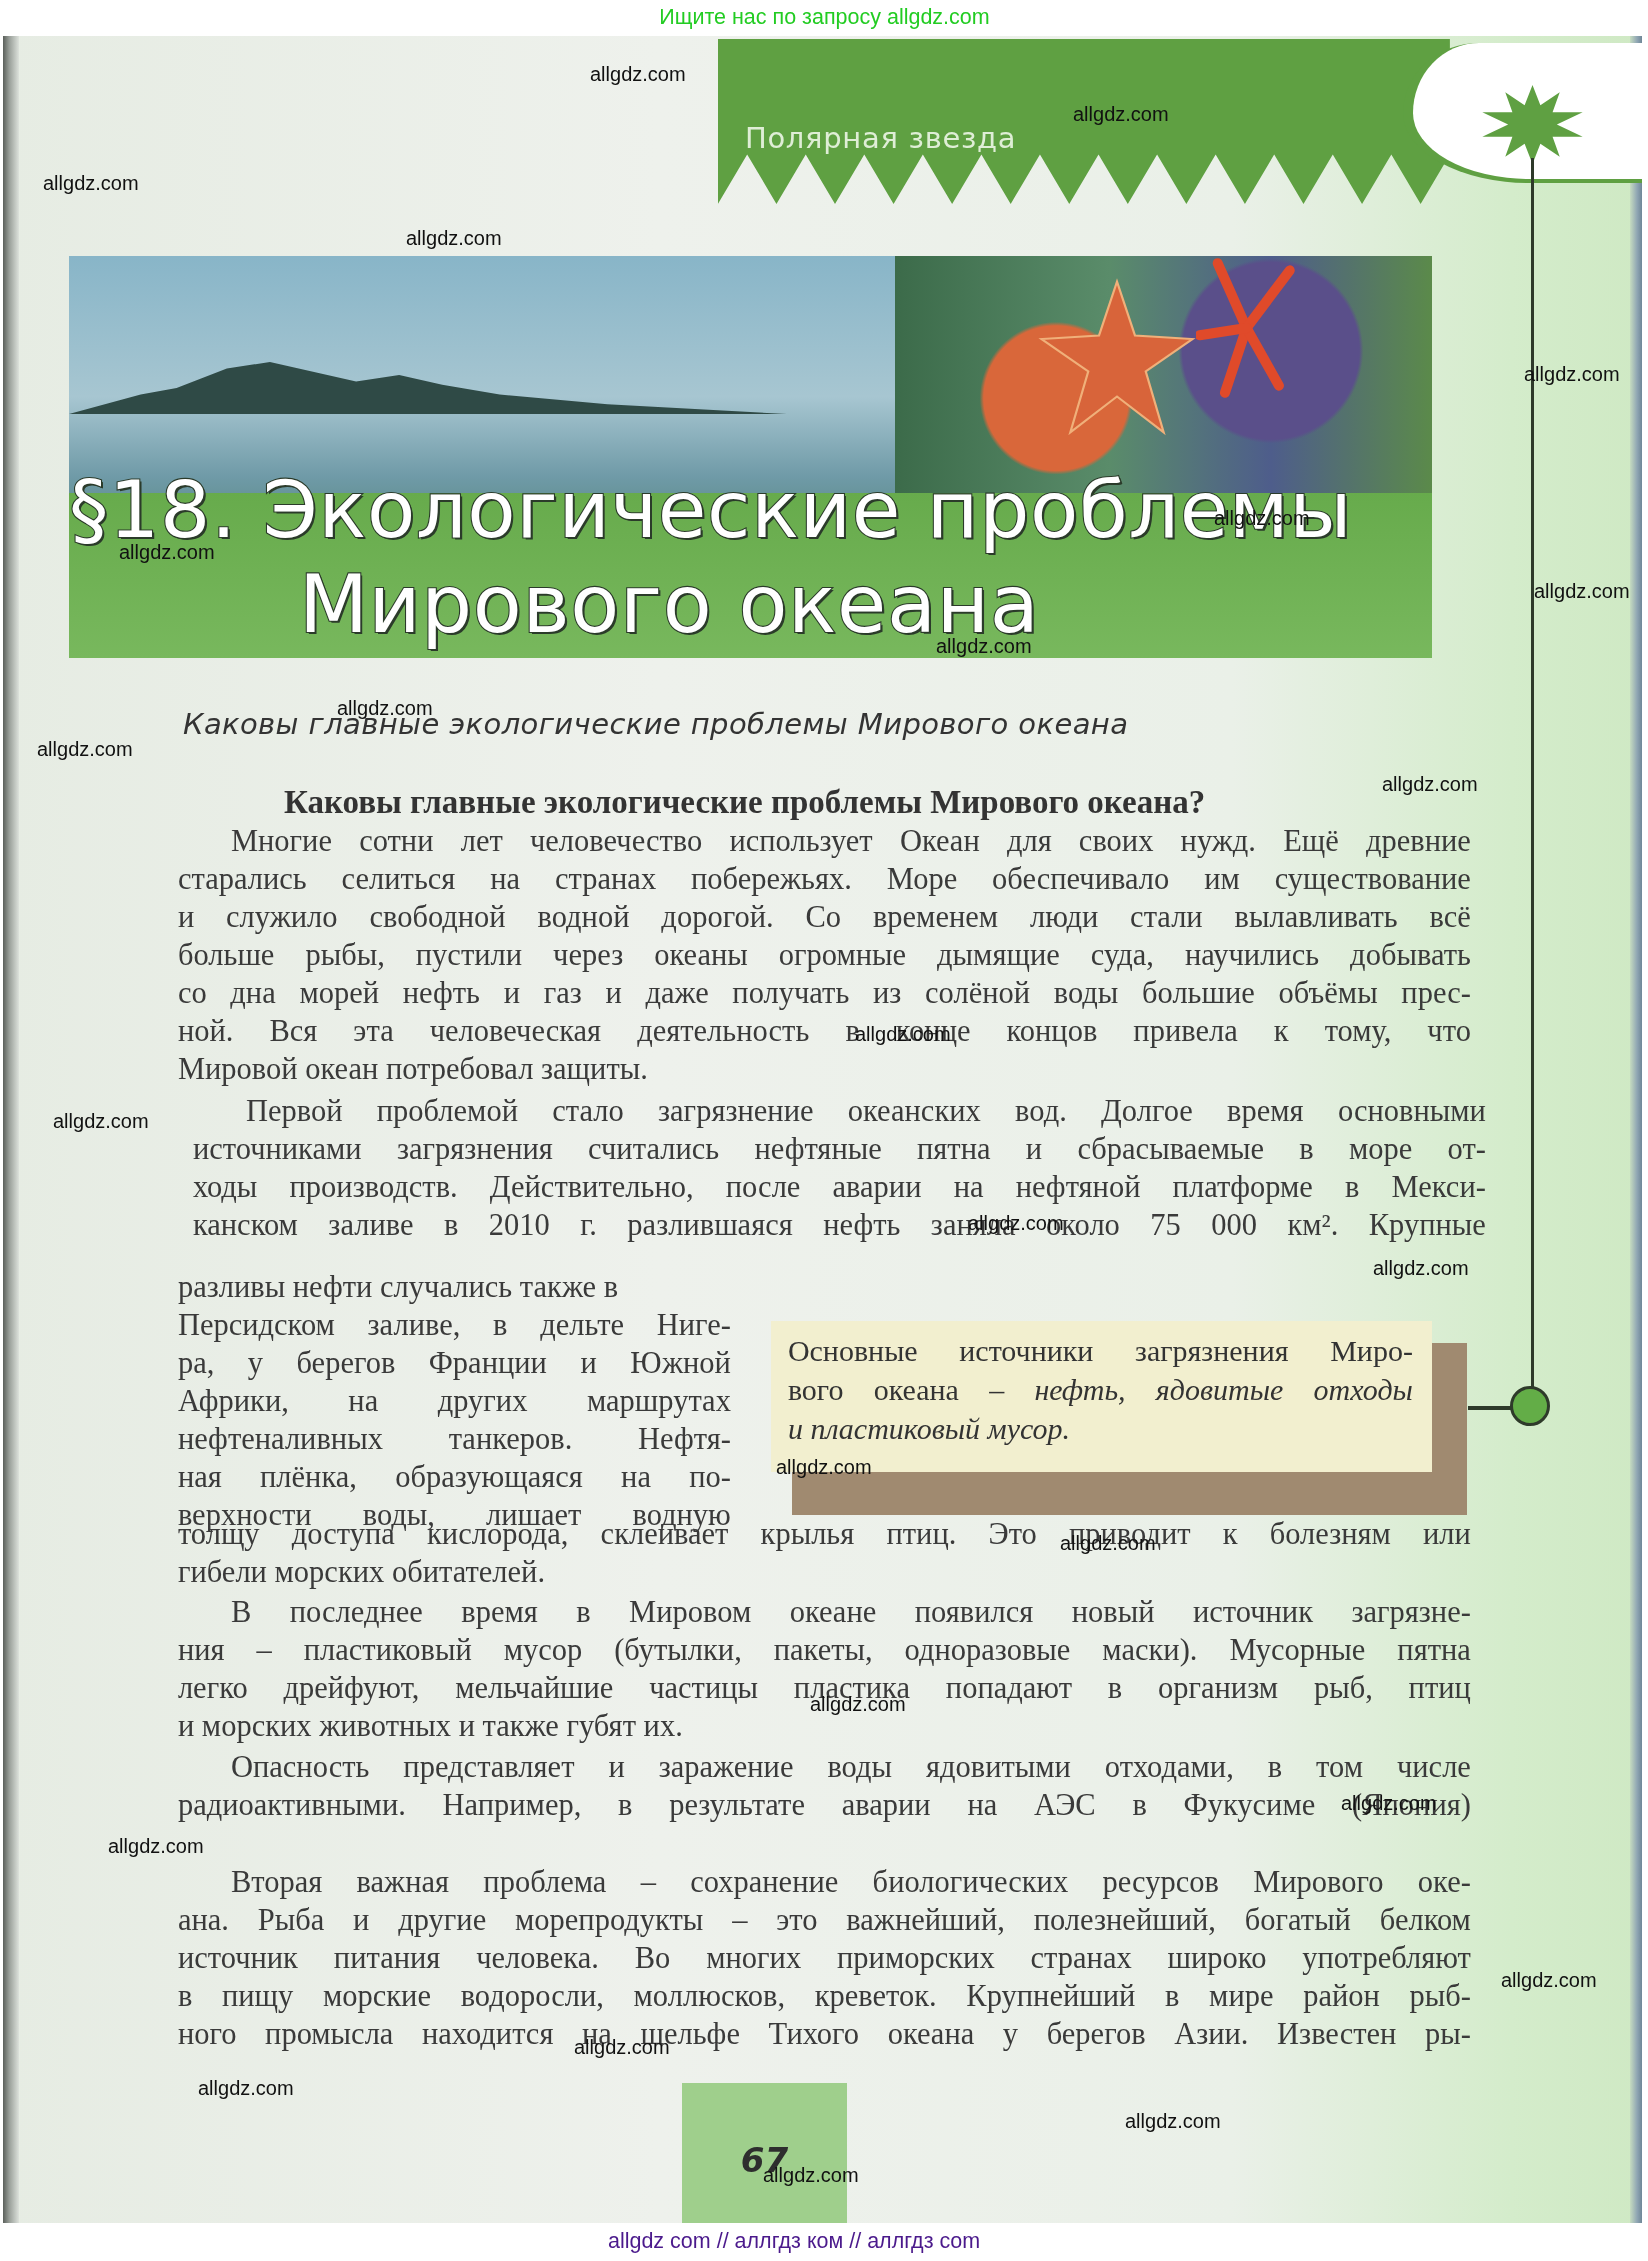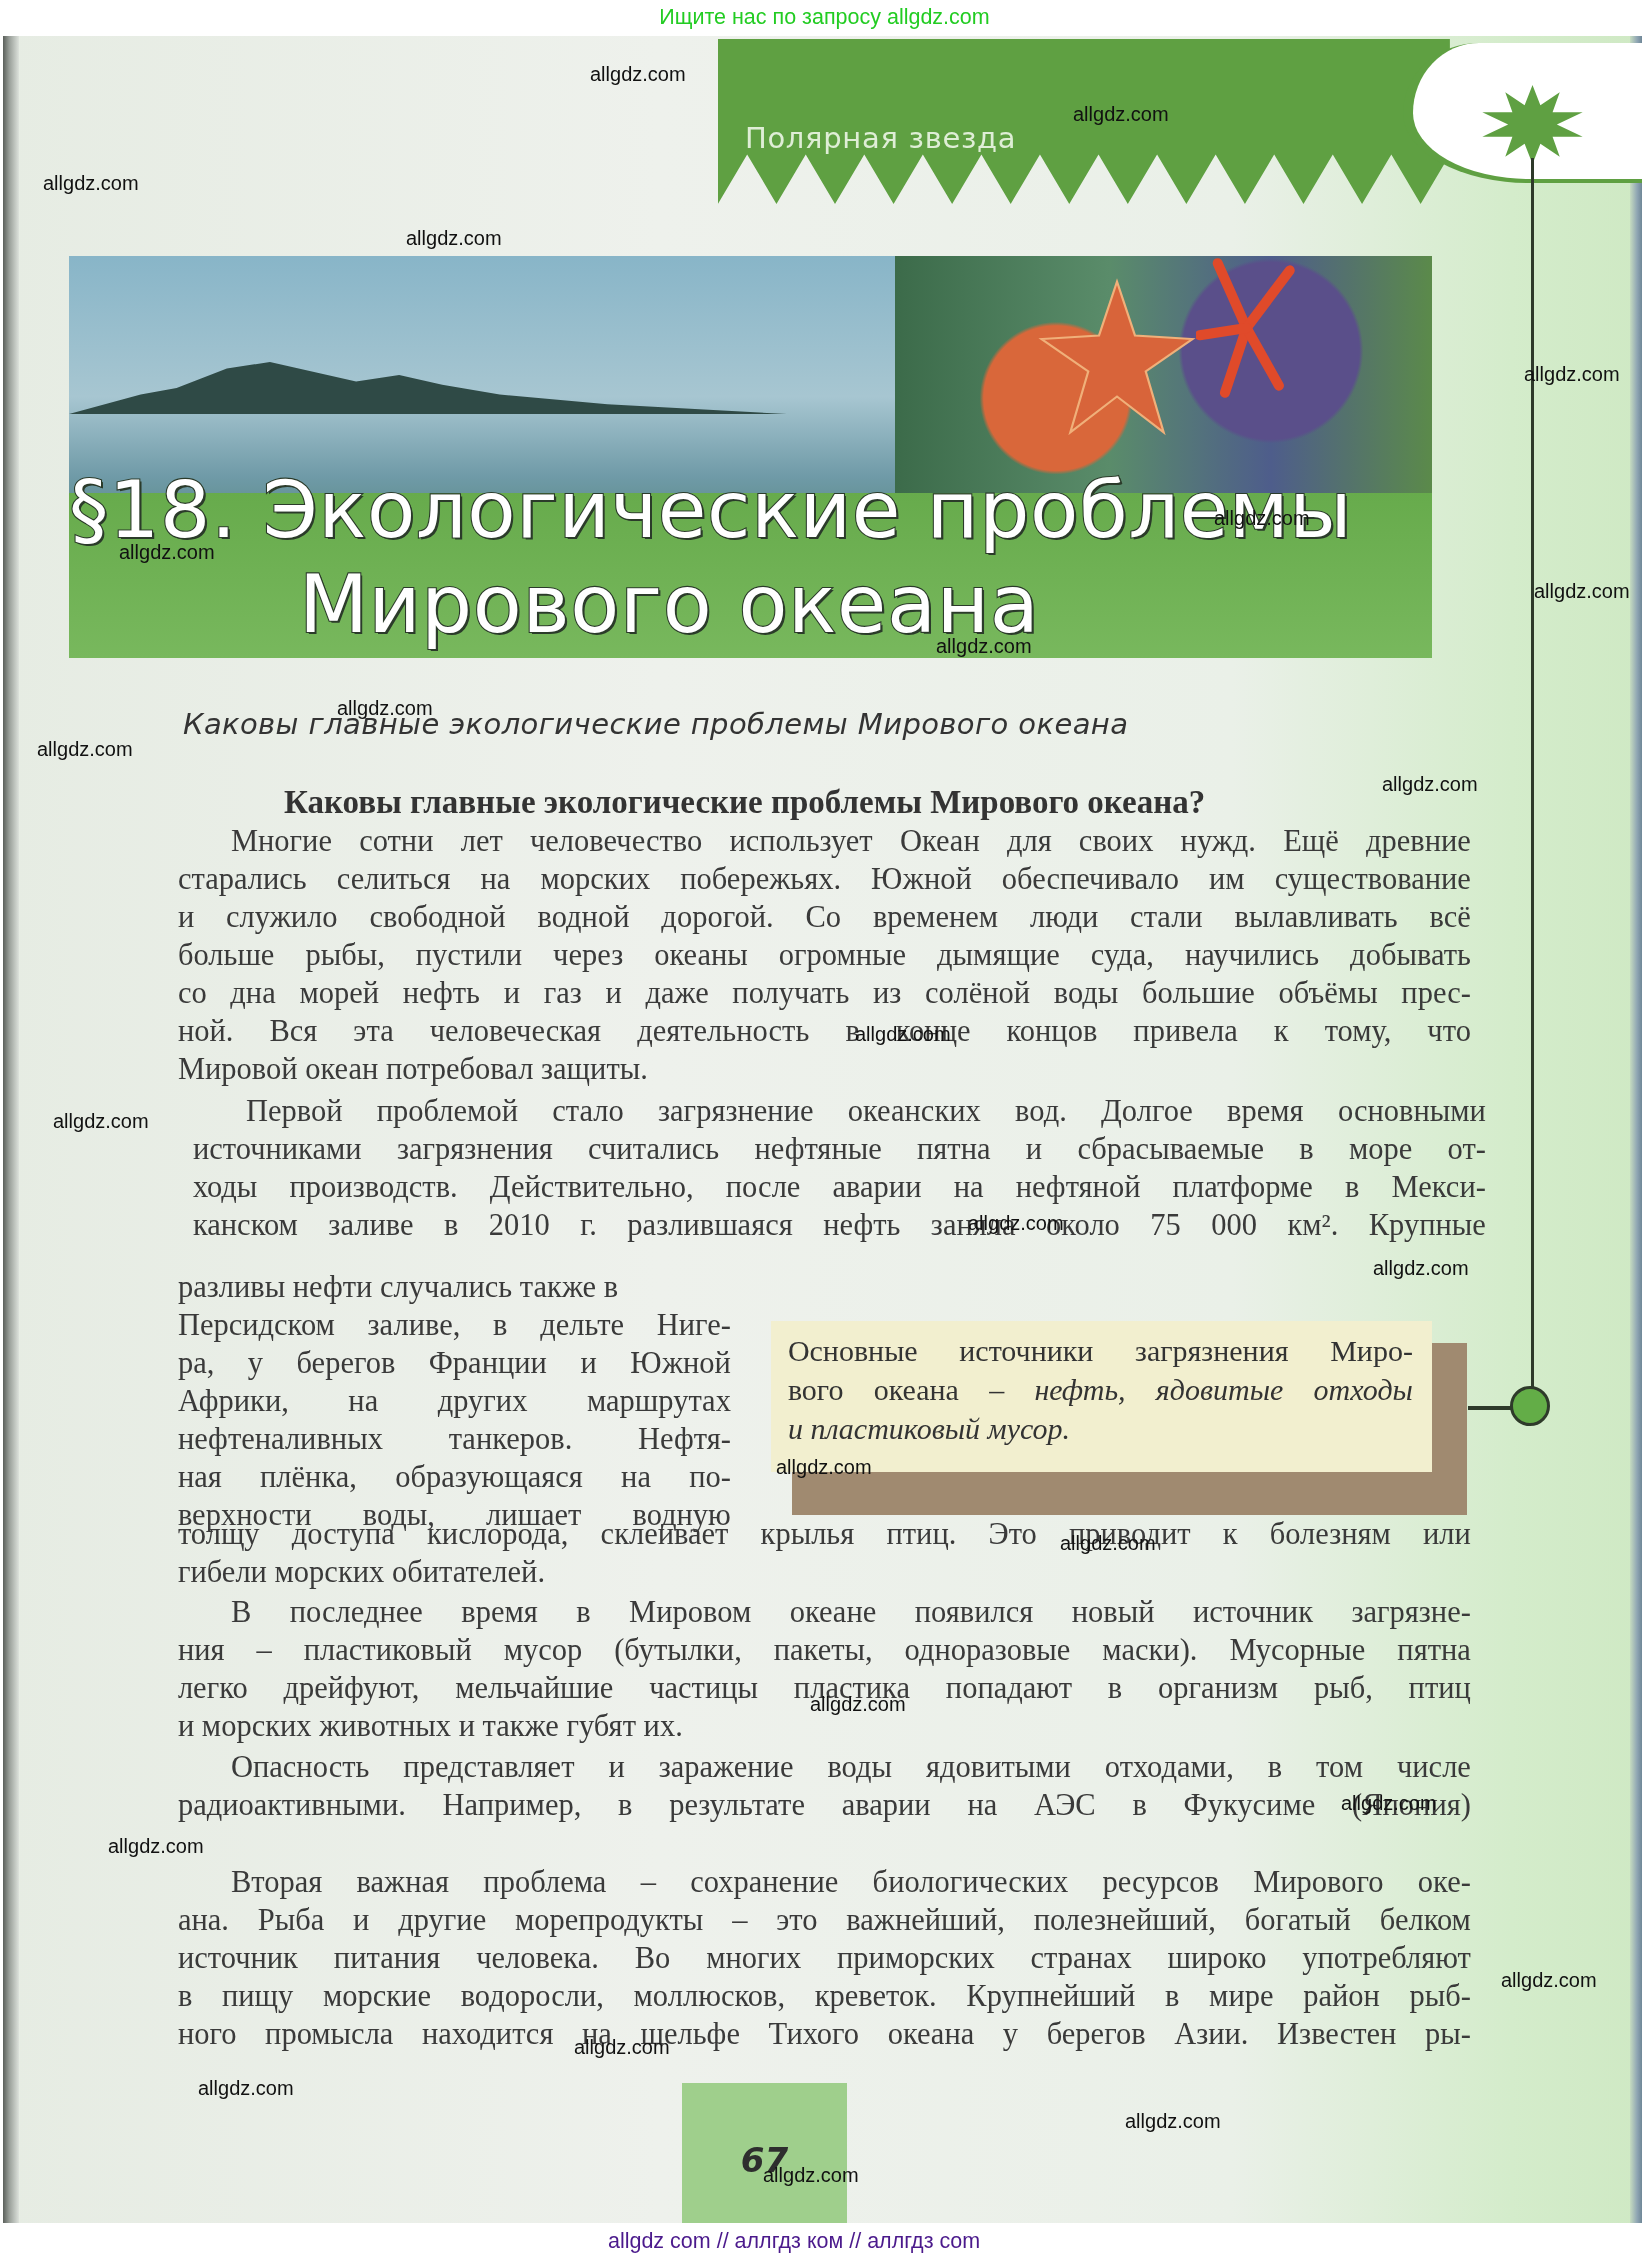--- a/index.html
+++ b/index.html
@@ -189,21 +189,21 @@
     <div class="title-band"></div>
     <div class="title-line1">§18. Экологические проблемы</div>
     <div class="title-line2">Мирового океана</div>
   </div>
 
   <div class="subtitle">Каковы главные экологические проблемы Мирового океана</div>
   <div class="section-heading">Каковы главные экологические проблемы Мирового океана?</div>
 
   <div class="body-text" style="top:786px;">
     <span class="line indent">Многие сотни лет человечество использует Океан для своих нужд. Ещё древние</span>
-    <span class="line">старались селиться на морских побережьях. Южной обеспечивало им существование</span>
+    <span class="line">старались селиться на странах побережьях. Море обеспечивало им существование</span>
     <span class="line">и служило свободной водной дорогой. Со временем люди стали вылавливать всё</span>
     <span class="line">больше рыбы, пустили через океаны огромные дымящие суда, научились добывать</span>
     <span class="line">со дна морей нефть и газ и даже получать из солёной воды большие объёмы прес-</span>
     <span class="line">ной. Вся эта человеческая деятельность в конце концов привела к тому, что</span>
     <span class="line last">Мировой океан потребовал защиты.</span>
   </div>
 
   <div class="body-text" style="top:1056px;margin-left:15px;">
     <span class="line indent">Первой проблемой стало загрязнение океанских вод. Долгое время основными</span>
     <span class="line">источниками загрязнения считались нефтяные пятна и сбрасываемые в море от-</span>

